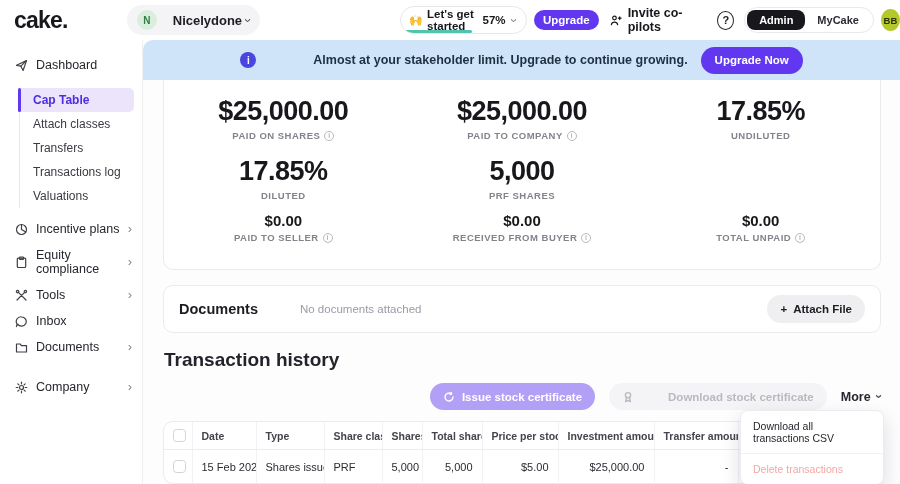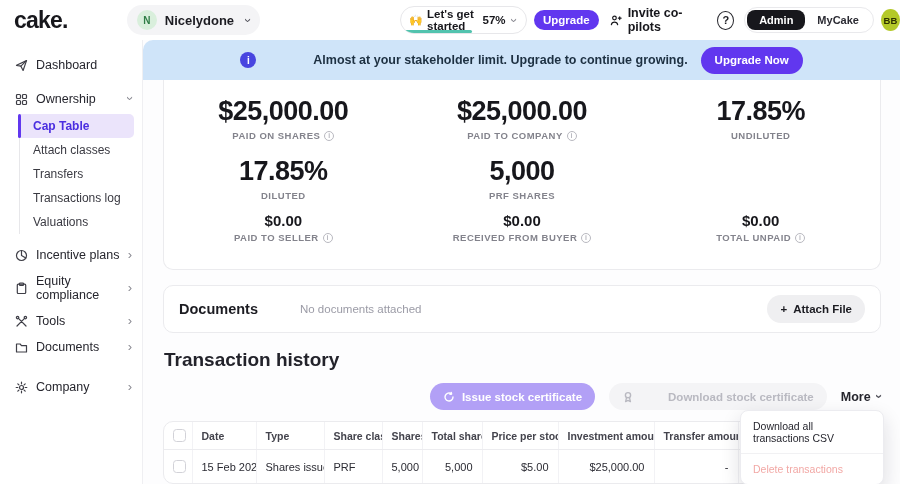--- a/index.html
+++ b/index.html
@@ -6,21 +6,21 @@
   html,body { width:900px; height:484px; overflow:hidden; }
   body { font-family:"Liberation Sans", sans-serif; background:#ffffff; color:#1c1c22; position:relative; }
 
   
   .topbar { height:40px; display:flex; align-items:center; background:#fff; }
   .logo { margin-left:14px; font-size:23px; font-weight:700; letter-spacing:-0.8px; color:#17171c; width:62px; }
   .company-pill { margin-left:59px; width:151px; height:30px; background:#f4f4f6; border-radius:15px;
     display:flex; align-items:center; padding:0 10px; cursor:pointer; }
   .n-badge { width:20px; height:20px; border-radius:50%; background:#d9efdc; color:#2f7d46;
     font-size:10px; font-weight:700; display:flex; align-items:center; justify-content:center; }
-  .company-name { margin-left:8px; font-size:13px; font-weight:700; color:#1c1c22; flex:1; }
+  .company-name { margin-left:16px; font-size:13px; font-weight:700; color:#1c1c22; flex:1; }
   .chev { display:inline-block; font-size:13px; color:#55555e; line-height:1; }
   .chev.down { transform:rotate(90deg); }
   .chev.dim { color:#8a8a92; }
 
   .gs-pill { margin-left:140px; width:143px; height:28px; background:#fff; border:1px solid #e7e7ea;
     border-radius:14px; display:flex; align-items:center; padding:0 10px 0 8px; position:relative; overflow:hidden; cursor:pointer; }
   .gs-emoji { font-size:11px; }
   .gs-label { font-size:11.5px; font-weight:700; margin-left:4px; color:#17171c; }
   .gs-pct { font-size:11.5px; font-weight:700; margin-left:auto; margin-right:6px; color:#17171c; }
   .gs-progress { position:absolute; left:0; bottom:0; height:3px; background:#52c3ae; border-radius:0 2px 2px 0; }
@@ -172,30 +172,20 @@
     <div class="side-item">
       <svg class="side-icon" viewBox="0 0 13 13">
         <path d="M1.5 6.3 11.5 1.6 8.1 11.5 5.9 7.2Z"></path>
           <path d="M5.9 7.2 11.5 1.6"></path>
       </svg>
       <span>Dashboard</span>
     </div>
 
     <div class="gap-sm"></div>
 
-    <div class="side-item">
-      <svg class="side-icon" viewBox="0 0 13 13">
-        <rect x="1.5" y="1.5" width="4" height="4" rx="1"></rect>
-          <rect x="7.5" y="1.5" width="4" height="4" rx="1"></rect>
-        <rect x="1.5" y="7.5" width="4" height="4" rx="1"></rect>
-          <rect x="7.5" y="7.5" width="4" height="4" rx="1"></rect>
-      </svg>
-      <span>Ownership</span>
-      <span class="chev-slot"><span class="chev down dim">›</span></span>
-    </div>
 
     <div class="sub-list">
       <div class="sub-item active">Cap Table</div>
       <div class="sub-item">Attach classes</div>
       <div class="sub-item">Transfers</div>
       <div class="sub-item">Transactions log</div>
       <div class="sub-item">Valuations</div>
     </div>
 
     <div class="side-item">
@@ -219,20 +209,26 @@
     <div class="side-item">
       <svg class="side-icon" viewBox="0 0 13 13">
         <path d="M3.2 3.2 11 11M9.8 3.2 2 11"></path>
           <circle cx="2.6" cy="2.6" r="1.2"></circle>
           <circle cx="10.4" cy="2.6" r="1.2"></circle>
       </svg>
       <span>Tools</span>
       <span class="chev-slot"><span class="chev dim">›</span></span>
     </div>
 
+    <div class="side-item">
+      <svg class="side-icon" viewBox="0 0 13 13">
+        <path d="M6.5 1.8a4.7 4.7 0 1 1-3.9 7.3L1.4 11.6l.7-2.5A4.7 4.7 0 0 1 6.5 1.8Z"></path>
+      </svg>
+      <span>Inbox</span>
+    </div>
 
     <div class="side-item">
       <svg class="side-icon" viewBox="0 0 13 13">
         <path d="M1.5 3h3.6l1.4 1.6h5V11h-10Z"></path>
       </svg>
       <span>Documents</span>
       <span class="chev-slot"><span class="chev dim">›</span></span>
     </div>
 
     <div class="gap-md"></div>

